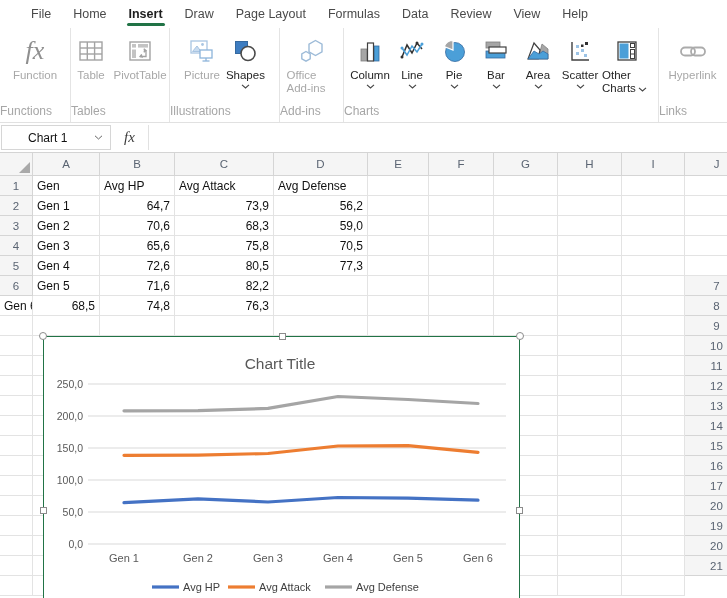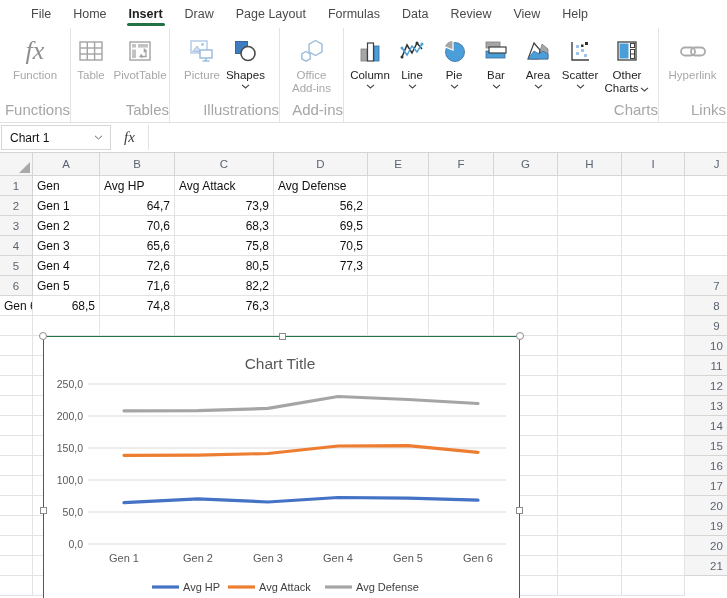--- a/index.html
+++ b/index.html
@@ -9,41 +9,41 @@
   
   .tabbar { height: 28px; display: flex; align-items: stretch; padding-left: 20px; background: #fff; }
   .tab { position: relative; padding: 7px 11px 0; font-size: 12.5px; color: #4a4a4a; cursor: default; white-space: nowrap; }
   .tab.active { color: #1d1d1d; font-weight: 700; }
   .tab.active::after { content: ""; position: absolute; left: 9px; right: 9px; bottom: 2px; height: 3px; background: #217346; border-radius: 2px; }
 
   
   .ribbon { height: 95px; display: flex; border-bottom: 1px solid #e1e1e1; background: #fff; }
   .rgroup { display: flex; flex-direction: column; border-right: 1px solid #e4e4e4; flex: none; }
   .rgroup-buttons { flex: 1; display: flex; justify-content: center; align-items: flex-start; padding-top: 5px; }
-  .rgroup-label { font-size: 15px; color: #a6a6a6; text-align: right; padding-bottom: 4px; white-space: nowrap; }
+  .rgroup-label { font-size: 12px; color: #a6a6a6; text-align: left; padding-bottom: 4px; white-space: nowrap; }
   .rbtn { display: flex; flex-direction: column; align-items: center; padding: 2px 3px 0; border-radius: 2px; min-width: 40px; }
   .ricon { height: 32px; display: flex; align-items: center; justify-content: center; }
-  .rlabel { font-size: 11.5px; color: #252525; line-height: 1.15; text-align: center; margin-top: 2px; white-space: nowrap; }
+  .rlabel { font-size: 11.5px; color: #252525; line-height: 1.15; text-align: left; margin-top: 2px; white-space: nowrap; }
   .rlabel.wrap { white-space: normal; width: 50px; }
   .rbtn.disabled .rlabel { color: #a8a8a8; }
   .rchev { margin-top: 2px; line-height: 0; }
   .chev-inline { margin-left: 2px; }
   .fx-glyph { font-family: "Liberation Serif", serif; font-style: italic; font-size: 26px; color: #8f8f8f; line-height: 1; }
 
   .g-functions { width: 71px; }
   .g-tables { width: 99px; }
   .g-illustrations { width: 110px; }
   .g-addins { width: 64px; }
   .g-charts { width: 315px; }
   .g-links { width: 67px; border-right: none; }
   .g-charts .rbtn { min-width: 42px; padding: 2px 1px 0; }
 
   
   .formulabar { height: 30px; display: flex; align-items: stretch; border-bottom: 1px solid #d4d4d4; background: #fff; }
-  .namebox { width: 110px; display: flex; align-items: center; border: 1px solid #d6d6d6; margin: 2px 0 2px 1px; padding-left: 8px; font-size: 12px; color: #111; background: #fff; }
+  .namebox { width: 110px; display: flex; align-items: center; border: 1px solid #d6d6d6; margin: 2px 0 2px 1px; padding-left: 26px; font-size: 12px; color: #111; background: #fff; }
   .namebox .nb-chev { margin-left: auto; margin-right: 7px; line-height: 0; }
   .fxbtn { width: 37px; display: flex; align-items: center; justify-content: center;
     font-family: "Liberation Serif", serif; font-style: italic; font-size: 15px; color: #3c3c3c; }
   .formula-input { flex: 1; border-left: 1px solid #e1e1e1; margin: 2px 0; padding-left: 6px; font-size: 12px; display: flex; align-items: center; }
 
   
   .grid-wrap { position: relative; width: 727px; height: 445px; overflow: hidden; background: #fff; }
   .grid { display: grid; width: 749px; }
   .hcell { background: #f5f5f5; border-right: 1px solid #d5d5d5; border-bottom: 1px solid #d5d5d5;
     display: flex; align-items: center; justify-content: center; font-size: 11.5px; color: #5a6472; position: relative; }
@@ -366,21 +366,21 @@
       <div class="cell"></div>
       <div class="cell"></div>
       <div class="cell"></div>
       <div class="cell"></div>
       <div class="cell"></div>
       <div class="cell"></div>
       <div class="hcell">3</div>
       <div class="cell">Gen 2</div>
       <div class="cell num">70,6</div>
       <div class="cell num">68,3</div>
-      <div class="cell num">69,5</div>
+      <div class="cell num">59,0</div>
       <div class="cell"></div>
       <div class="cell"></div>
       <div class="cell"></div>
       <div class="cell"></div>
       <div class="cell"></div>
       <div class="cell"></div>
       <div class="hcell">4</div>
       <div class="cell">Gen 3</div>
       <div class="cell num">65,6</div>
       <div class="cell num">75,8</div>

